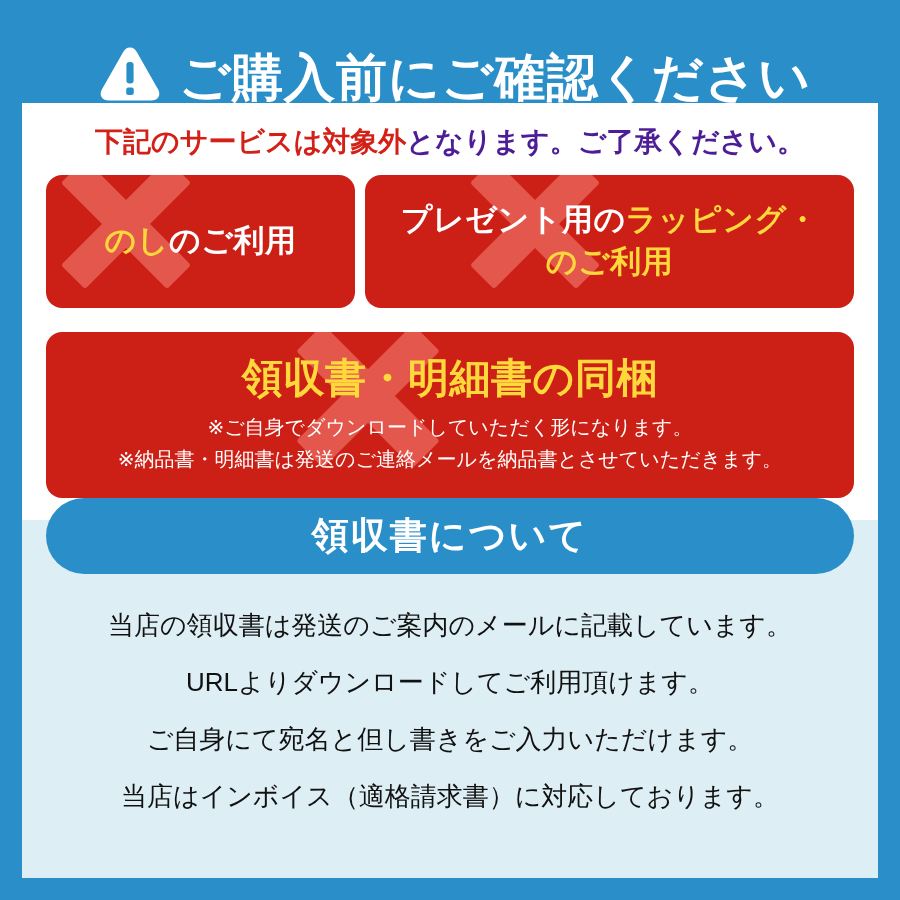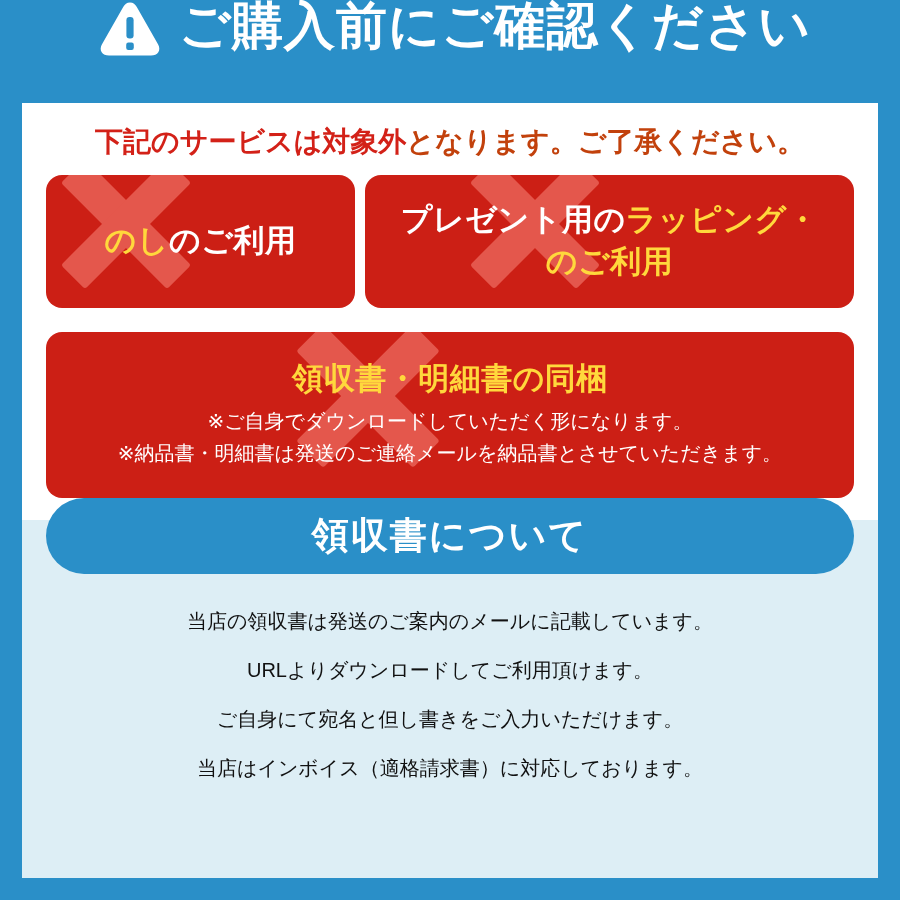--- a/index.html
+++ b/index.html
@@ -22,21 +22,21 @@
     background: #2a8fc8;
     display: flex;
     flex-direction: column;
   }
 
   
   .header {
     height: 103px;
     flex: 0 0 103px;
     display: flex;
-    align-items: flex-start;
+    align-items: flex-end;
     justify-content: center;
     gap: 18px;
     padding-left: 10px;
   }
   .warning-icon {
     width: 62px;
     height: 58px;
     flex: 0 0 auto;
     display: block;
   }
@@ -68,21 +68,21 @@
 
   .subtitle {
     text-align: center;
     font-size: 28px;
     font-weight: bold;
     line-height: 1.2;
     white-space: nowrap;
     letter-spacing: 0px;
   }
   .subtitle .accent { color: #d32118; text-align: center; }
-  .subtitle .plain  { color: #c2410c; }
+  .subtitle .plain  { color: #4c1d95; }
 
   
   .card-row {
     display: flex;
     gap: 10px;
     margin-top: 16px;
   }
   .card {
     position: relative;
     background: #cc1f15;
@@ -133,21 +133,21 @@
     font-weight: bold;
     color: #ffffff;
     line-height: 1.35;
     letter-spacing: 0.5px;
   }
   .card-text .hl { color: #ffd83c; }
 
   .receipt-title {
     position: relative;
     z-index: 2;
-    font-size: 31px;
+    font-size: 41px;
     font-weight: bold;
     color: #ffd83c;
     line-height: 1.2;
     margin-bottom: 8px;
     letter-spacing: 0.5px;
   }
   .receipt-note {
     position: relative;
     z-index: 2;
     font-size: 20px;
@@ -191,21 +191,21 @@
     letter-spacing: 2px;
     line-height: 1;
   }
 
   .body-lines {
     margin-top: 88px;
     text-align: center;
     width: 100%;
   }
   .body-line {
-    font-size: 20px;
+    font-size: 26px;
     color: #111111;
     line-height: 1.35;
     margin-bottom: 22px;
     white-space: nowrap;
   }
 </style>
 </head>
 <body>
 
 <div class="banner">

